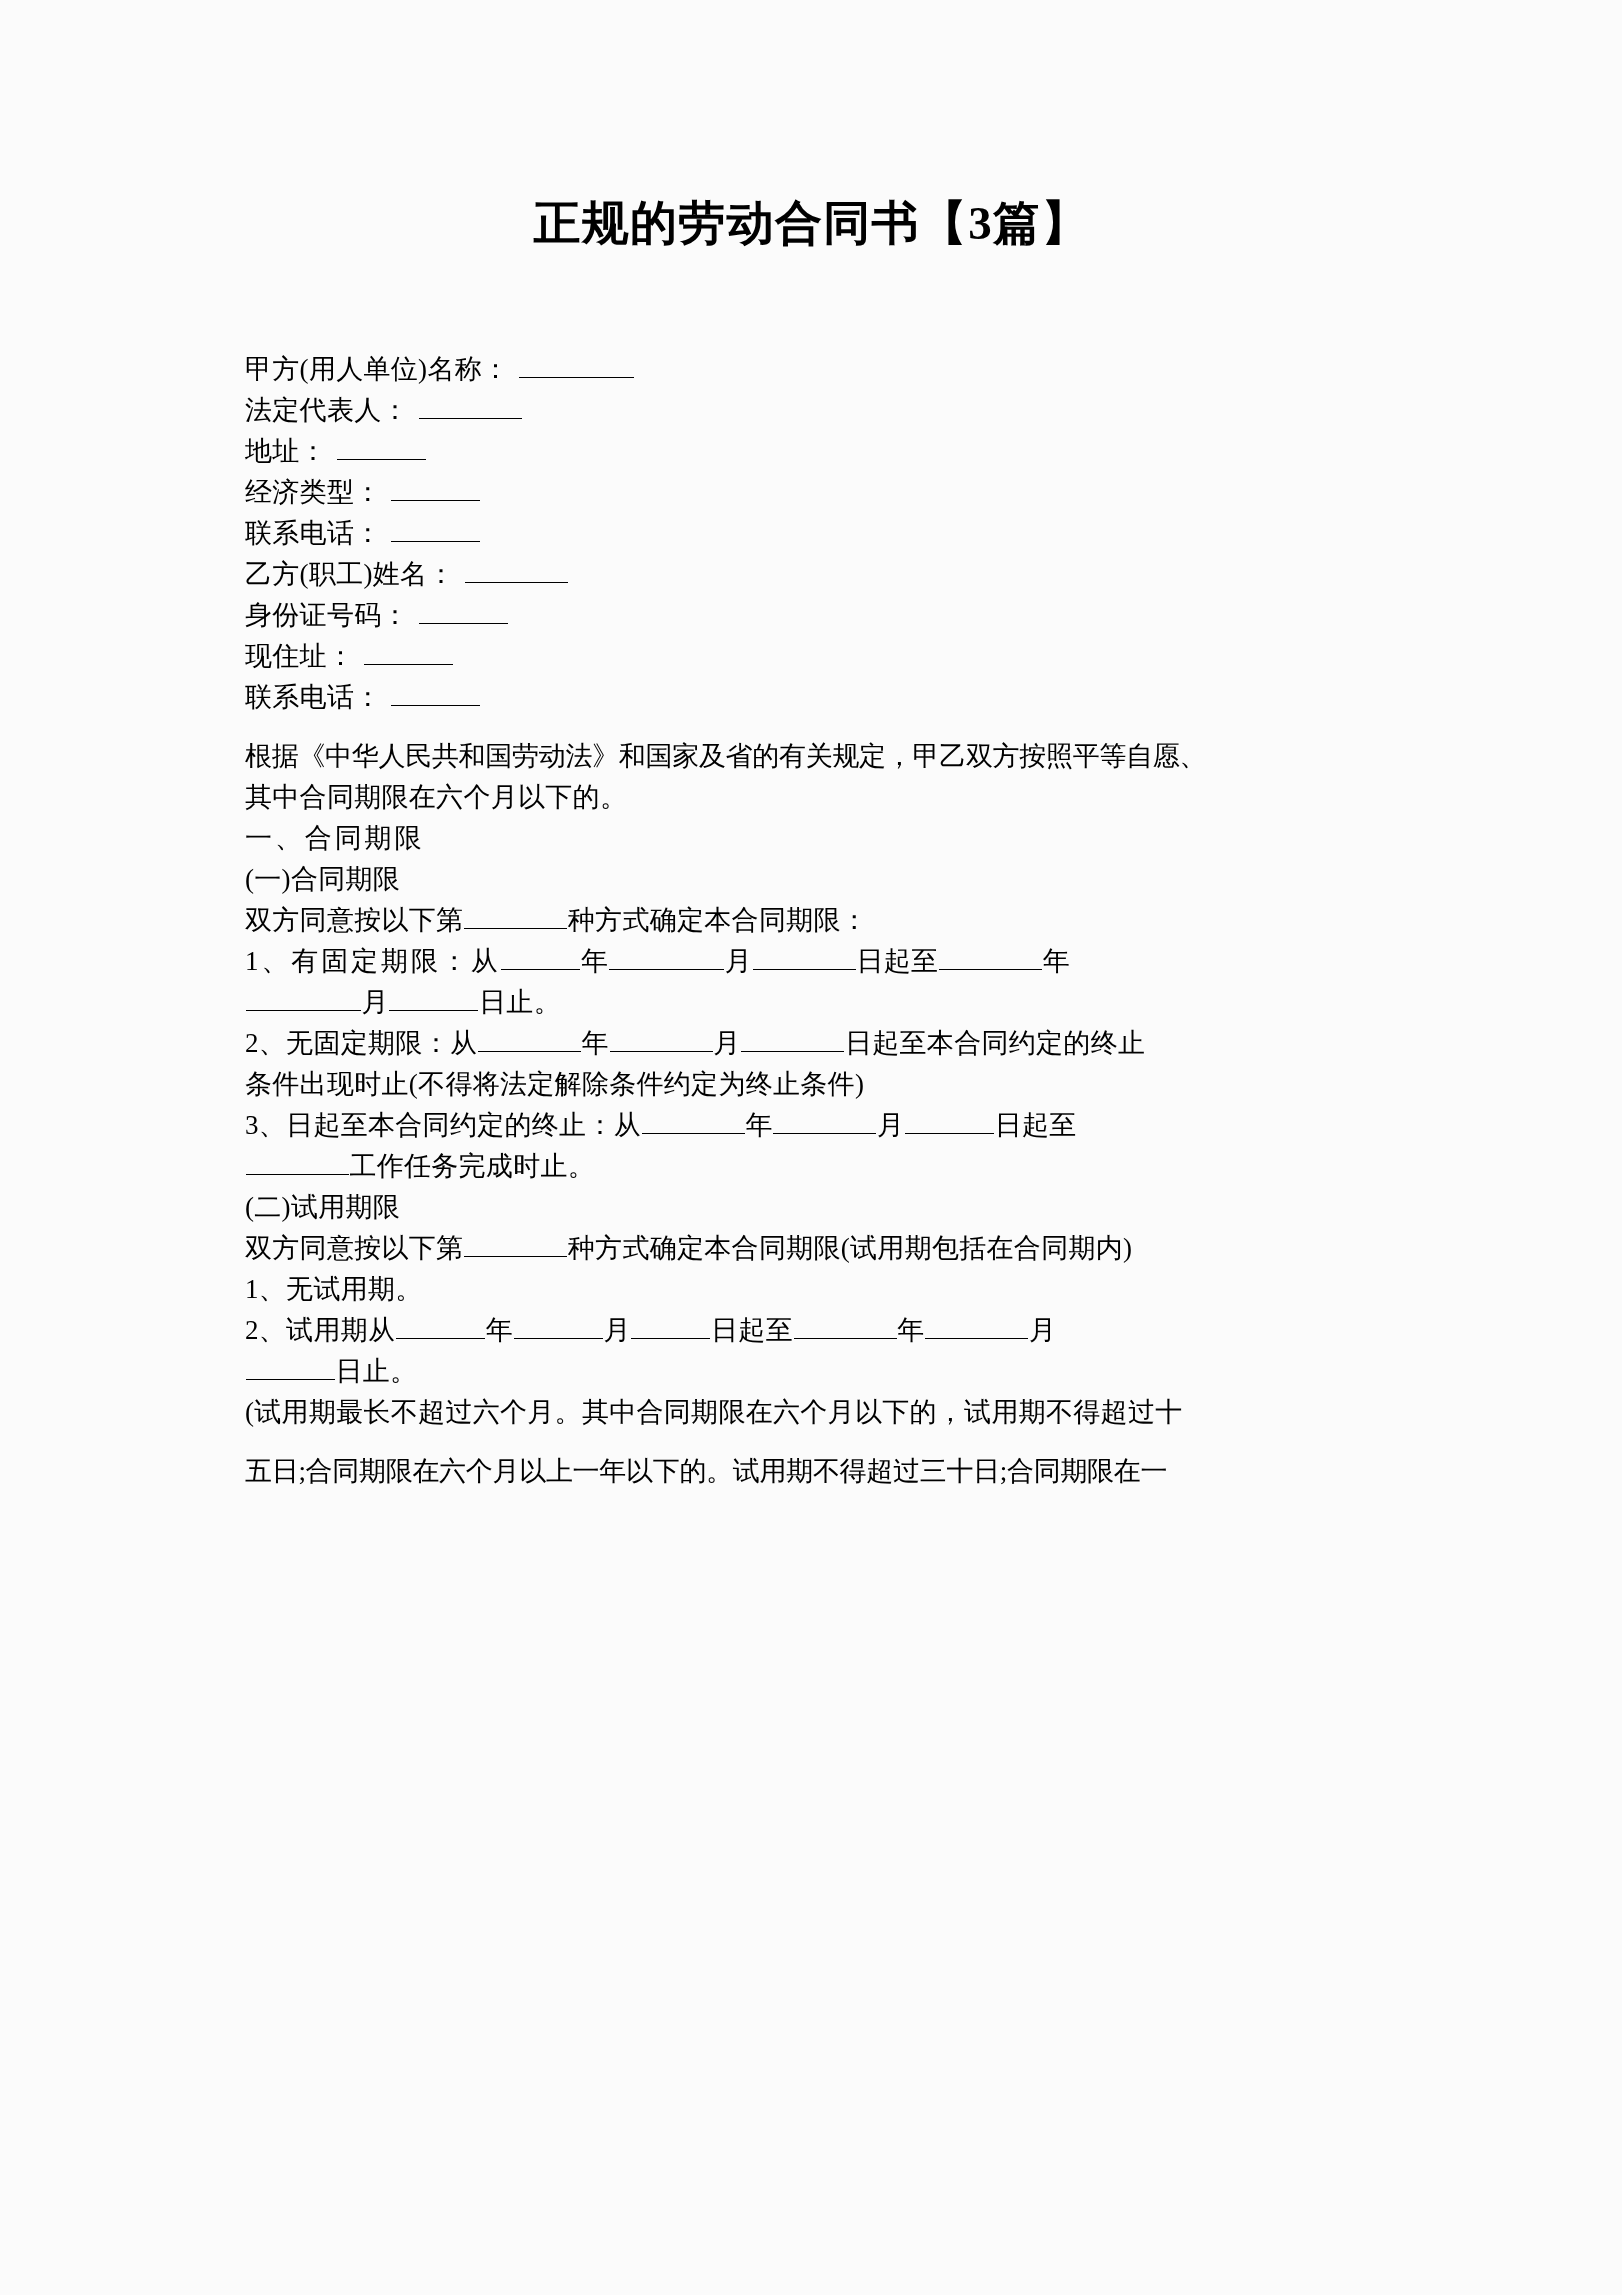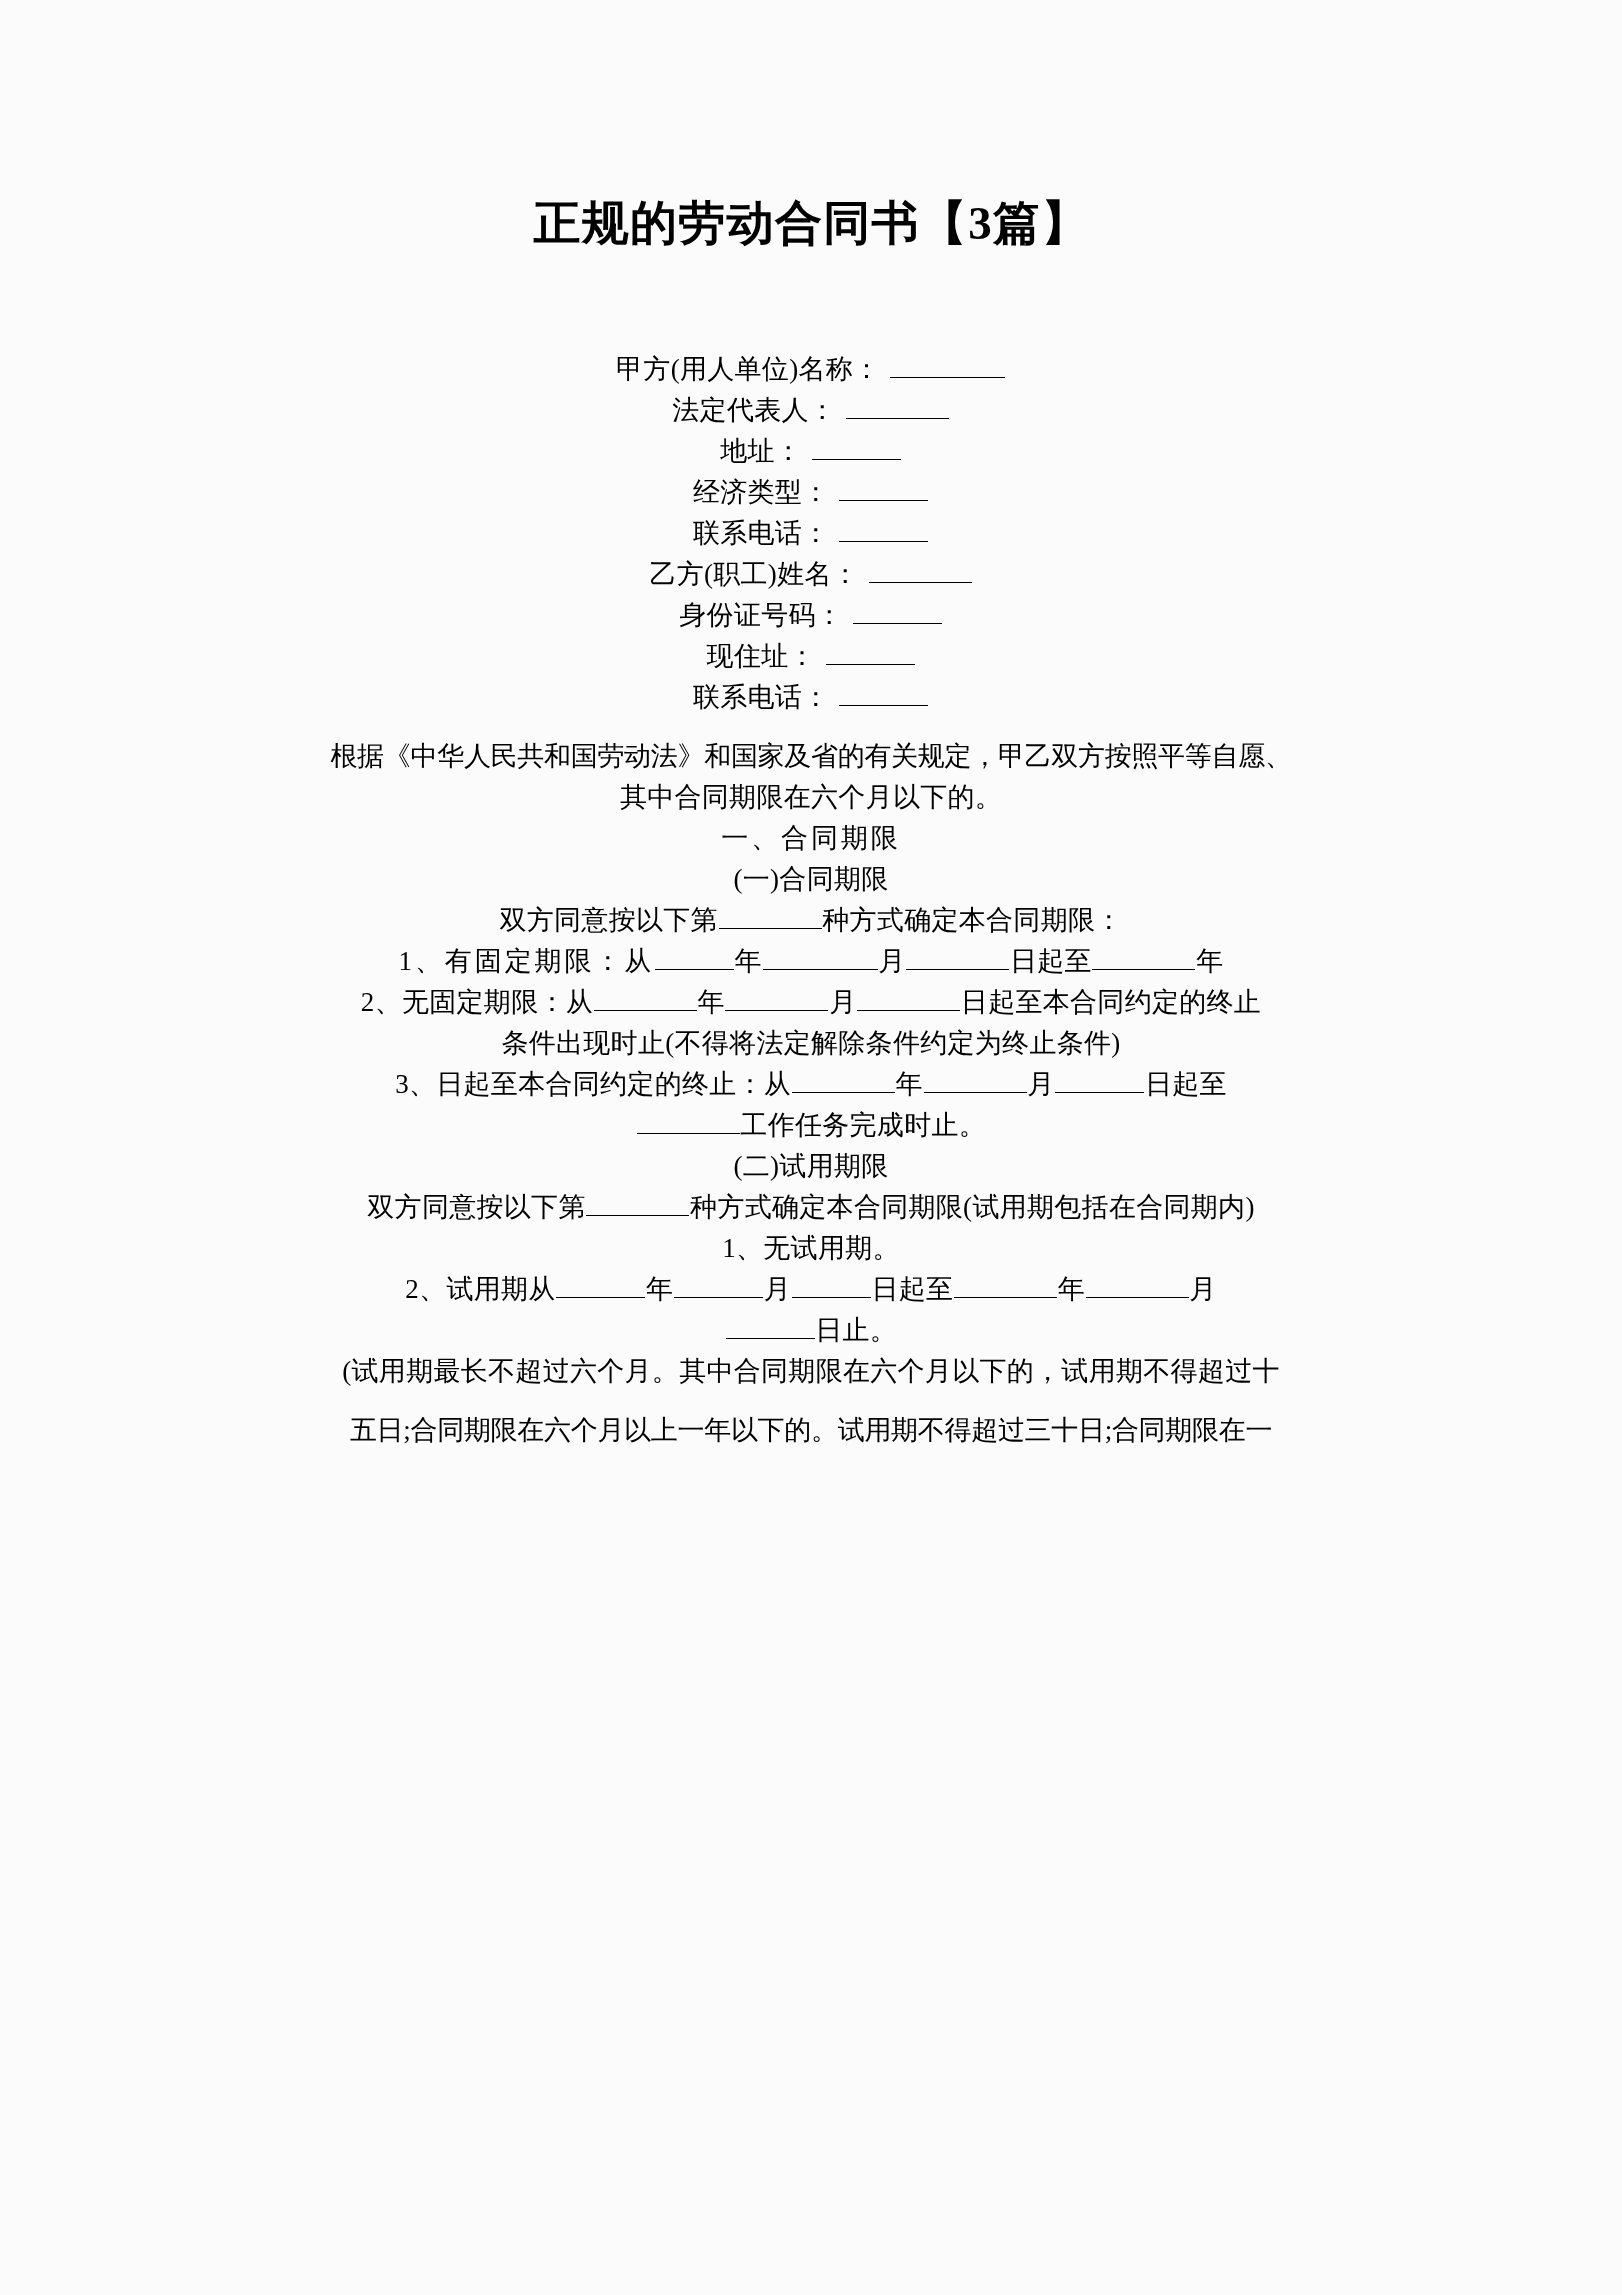--- a/index.html
+++ b/index.html
@@ -45,21 +45,20 @@
     top: 349px;
     width: 1132px;
   }
 
   .line {
     font-size: 27px;
     line-height: 41px;
     height: 41px;
     white-space: nowrap;
     letter-spacing: 0.3px;
-    text-align: center;
   }
 
   
   .t-wide   { letter-spacing: 2.9px; }
   .t-normal { letter-spacing: 0.3px; }
   .t-tight  { letter-spacing: -0.3px; margin-top: 18px; }
 
   
   .blank {
     display: inline-block;
@@ -128,20 +127,23 @@
 
     <div class="line t-normal">(一)合同期限</div>
 
     <div class="line t-normal">
       <span>双方同意按以下第</span><span class="blank b-xl"></span><span>种方式确定本合同期限：</span>
     </div>
 
     <div class="line t-normal">
       <span class="t-wide">1、</span><span class="t-wide">有固定期限：从</span><span class="blank b-md"></span><span>年</span><span class="blank b-xxl"></span><span>月</span><span class="blank b-xl"></span><span>日起至</span><span class="blank b-xl"></span><span>年</span>
     </div>
+    <div class="line t-normal">
+      <span class="blank b-xxl"></span><span>月</span><span class="blank b-lg"></span><span>日止。</span>
+    </div>
 
     <div class="line t-normal">
       <span>2、</span><span>无固定期限：从</span><span class="blank b-xl"></span><span>年</span><span class="blank b-xl"></span><span>月</span><span class="blank b-xl"></span><span>日起至本合同约定的终止</span>
     </div>
     <div class="line t-normal">条件出现时止(不得将法定解除条件约定为终止条件)</div>
 
     <div class="line t-normal">
       <span>3、</span><span>日起至本合同约定的终止：从</span><span class="blank b-xl"></span><span>年</span><span class="blank b-xl"></span><span>月</span><span class="blank b-lg"></span><span>日起至</span>
     </div>
     <div class="line t-normal">

